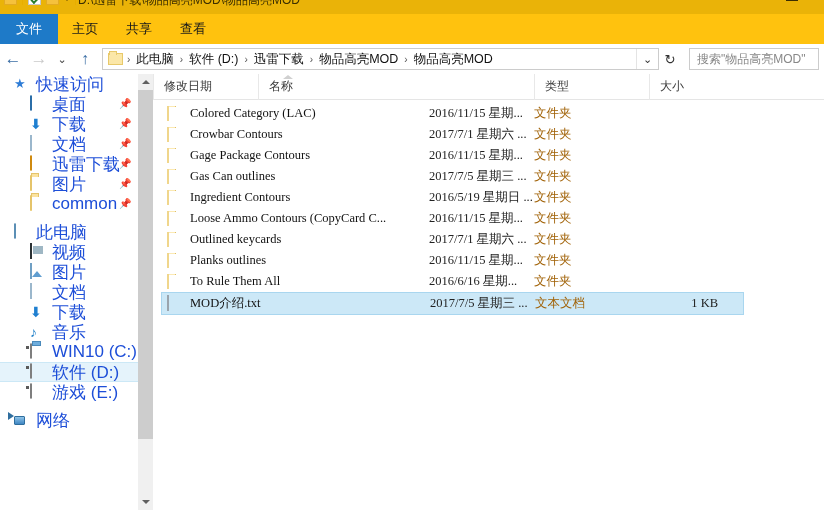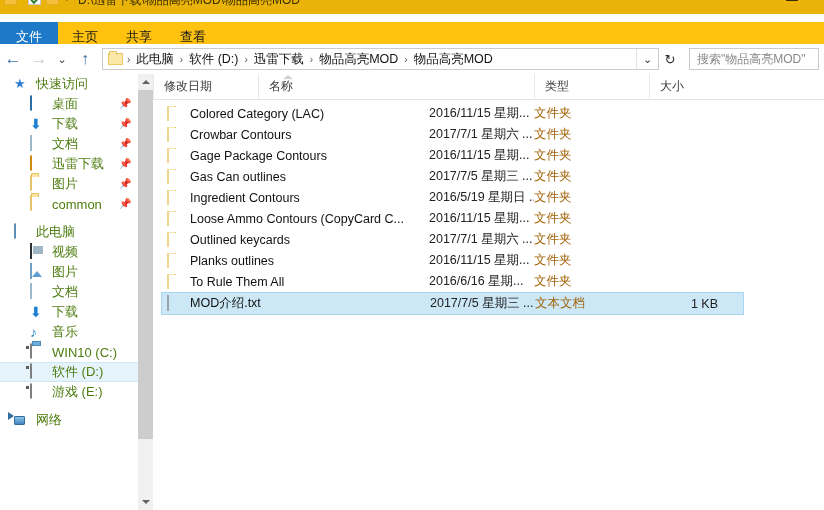--- a/index.html
+++ b/index.html
@@ -41,21 +41,21 @@
   .tb-title {
     position: absolute; top: -8px; left: 78px;
     font-size: 12px; color: #3c2f00; white-space: nowrap;
   }
   .tb-min {
     position: absolute; top: -1px; right: 26px; width: 12px; height: 2px; background: #3b2d00;
   }
 
   
   .ribbon {
-    position: absolute; top: 22px; left: 0; width: 824px; height: 30px;
+    position: absolute; top: 14px; left: 0; width: 824px; height: 30px;
     background: #ffc20e;
   }
   .tabs { display: flex; align-items: stretch; height: 30px; }
   .tab {
     display: flex; align-items: center; justify-content: center;
     padding: 0 14px; font-size: 13px; color: #1a1a1a; cursor: default;
     height: 30px;
   }
   .tab.file {
     background: #1e7ac8; color: #ffffff; font-size: 13px; padding: 0 16px;
@@ -124,21 +124,21 @@
   .sidebar {
     position: absolute; top: 0; left: 0; width: 138px; height: 436px;
     background: #ffffff; overflow: hidden;
   }
   .side-item {
     position: relative; height: 20px; display: flex; align-items: center;
     padding-left: 14px; cursor: default; white-space: nowrap;
   }
   .side-item.indent { padding-left: 30px; }
   .side-item.selected { background: #e5f3fb; border-top: 1px solid #cce8f6; border-bottom: 1px solid #cce8f6; }
-  .side-label { font-size: 13px; color: #4d7c0f; margin-left: 6px; }
+  .side-label { font-size: 17px; color: #1d4ed8; margin-left: 6px; }
   .side-gap { height: 8px; }
   .pin {
     position: absolute; right: 9px; top: 5px; width: 10px; height: 10px;
     color: #8a8a8a; font-size: 10px; line-height: 10px;
   }
   .sicon { width: 16px; height: 16px; flex: 0 0 auto; position: relative; }
 
   
   .ic-star { color: #2e7cd6; font-size: 13px; line-height: 16px; text-align: center; }
   .ic-desktop {
@@ -253,21 +253,21 @@
   .col.name { width: 276px; }
   .col.date { width: 105px; }
   .col.type { width: 115px; }
   .col.size { width: 70px; }
   .sortmark {
     position: absolute; left: 130px; top: 1px; width: 0; height: 0;
     border-left: 5px solid transparent; border-right: 5px solid transparent;
     border-bottom: 4px solid #d0d0d0;
   }
 
-  .rows { position: relative; padding-top: 3px; }
+  .rows { position: relative; padding-top: 3px; font-family: Liberation Serif, serif; }
   .row {
     height: 21px; display: flex; align-items: center; cursor: default;
     margin: 0 80px 0 8px;
   }
   .row.selected { background: #cce8f7; border: 1px solid #a9d6ef; height: 23px; }
   .cell {
     font-size: 12.5px; color: #111; overflow: hidden; white-space: nowrap;
     display: flex; align-items: center;
   }
   .cell.name { width: 268px; padding-left: 6px; }

